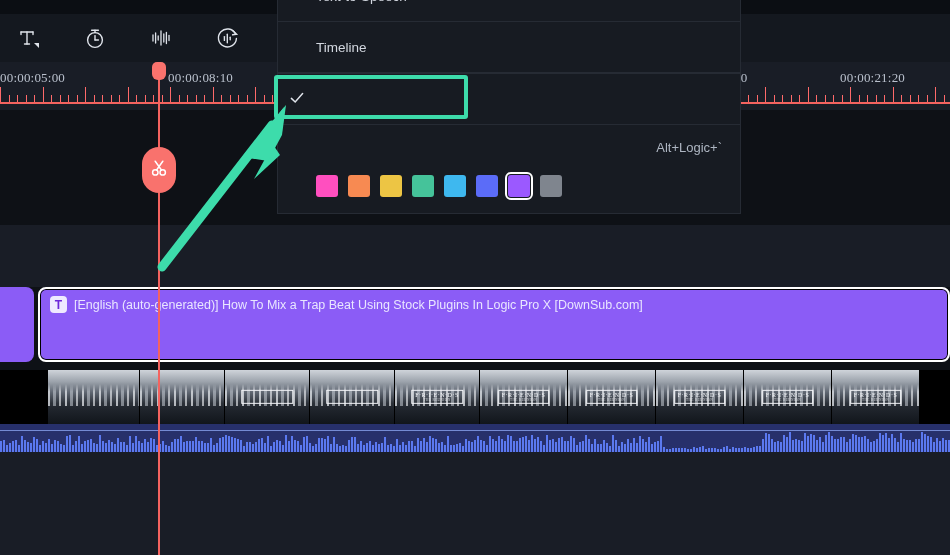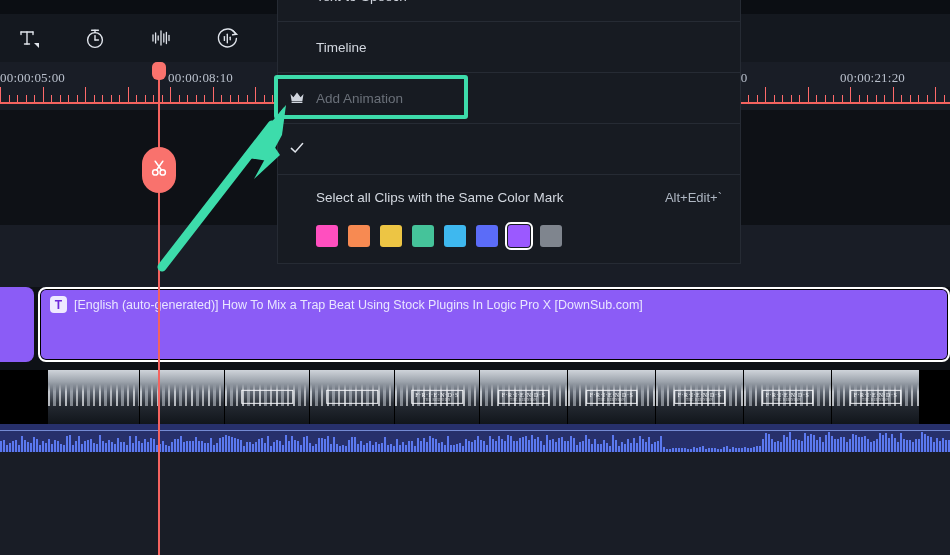--- a/index.html
+++ b/index.html
@@ -795,41 +795,31 @@
 
   <div class="ctx-menu" id="ctx-menu">
       <div class="ctx-item">
         <span>Text-to-Speech</span>
       </div>
       <div class="ctx-sep"></div>
       <div class="ctx-item">
         <span>Timeline</span>
       </div>
       <div class="ctx-sep"></div>
-      <div class="ctx-item disabled">
-        <span class="gutter">
-          <span><svg width="16" height="16" viewBox="0 0 16 16">
-              <path d="M1.5 5 L4.4 8.2 L8 3.4 L11.6 8.2 L14.5 5 L13.4 12 L2.6 12 Z" fill="#cfd4dc"></path>
-              <rect x="2.6" y="12.6" width="10.8" height="1.4" fill="#cfd4dc"></rect>
-            </svg></span>
-        </span>
-        <span>Add Animation</span>
-      </div>
       <div class="ctx-sep"></div>
       <div class="ctx-item">
         <span class="gutter">
           <span><svg width="16" height="16" viewBox="0 0 16 16">
               <path d="M2.4 8.4 L6.2 12 L13.6 3.6" stroke="#dfe3ea" stroke-width="1.5" fill="none" stroke-linecap="round"></path>
             </svg></span>
         </span>
       </div>
       <div class="ctx-sep"></div>
       <div class="ctx-item" style="height: 44px;">
-        <span>Select all Clips with the Same Color Mark</span>
-        <span class="ctx-shortcut">Alt+Edit+`</span>
+        <span class="ctx-shortcut">Alt+Logic+`</span>
       </div>
       <div class="ctx-colorrow">
         <div class="swatch" style="background: rgb(255, 79, 191);"></div>
         <div class="swatch" style="background: rgb(247, 138, 82);"></div>
         <div class="swatch" style="background: rgb(237, 197, 68);"></div>
         <div class="swatch" style="background: rgb(69, 195, 154);"></div>
         <div class="swatch" style="background: rgb(62, 184, 239);"></div>
         <div class="swatch" style="background: rgb(91, 108, 248);"></div>
         <div class="swatch sel" style="background: rgb(155, 89, 255);"></div>
         <div class="swatch" style="background: rgb(127, 133, 142);"></div>

